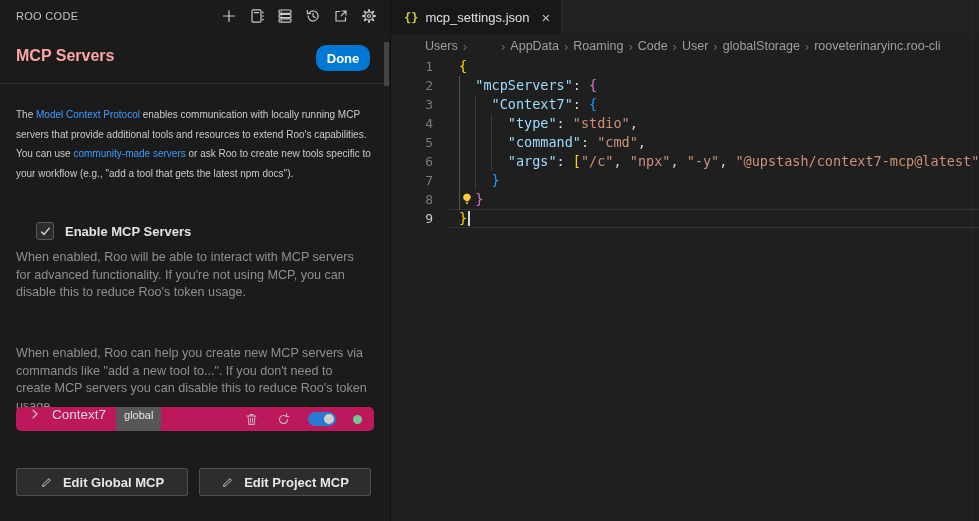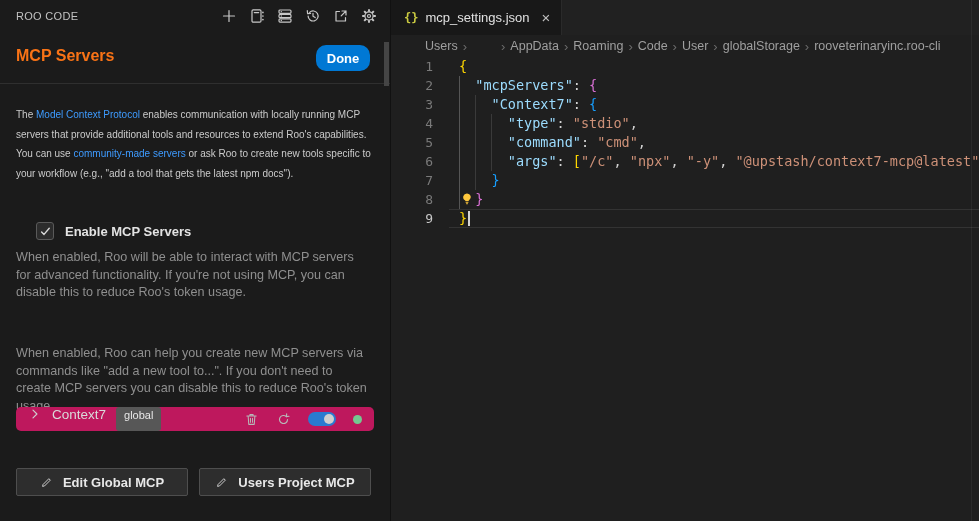--- a/index.html
+++ b/index.html
@@ -6,21 +6,21 @@
   html,body { width:979px; height:521px; overflow:hidden; background:#111; font-family:"Liberation Sans",sans-serif; }
   body { position:relative; }
 
   
   .panel { position:absolute; left:0; top:0; width:390px; height:521px; background:#1b1b1b; color:#ccc; }
   .brand { position:absolute; left:16px; top:10px; font-size:11px; color:#c2c2c2; letter-spacing:.3px; }
   .toolbar { position:absolute; right:12px; top:7px; display:flex; gap:10px; align-items:center; }
   .icon-btn { width:18px; height:18px; display:flex; align-items:center; justify-content:center; cursor:pointer; }
   .icon-btn svg { width:16px; height:16px; }
 
-  .page-title { position:absolute; left:16px; top:47px; font-size:16px; font-weight:700; color:#f97316; }
+  .page-title { position:absolute; left:16px; top:47px; font-size:16px; font-weight:700; color:#fca5a5; }
   .done-btn { position:absolute; right:20px; top:45px; width:54px; height:26px; background:#0078d4; border:none; border-radius:10px;
               color:#fff; font-size:13px; font-weight:700; font-family:"Liberation Sans",sans-serif; cursor:pointer; }
   .hdr-divider { position:absolute; left:0; right:0; top:83px; height:1px; background:#2f2f2f; }
 
   .intro { position:absolute; left:16px; top:105px; width:360px; font-size:10px; line-height:19.5px; color:#cbcbcb; }
   .intro a { color:#3e9bff; text-decoration:none; cursor:pointer; }
 
   .setting { position:absolute; left:16px; display:flex; align-items:center; gap:11px; cursor:pointer; }
   .setting.s1 { top:222px;padding-left:20px; } .setting.s2 { top:318px; }
   .checkbox { width:18px; height:18px; background:#2c2c2c; border:1px solid #5a5a5a; border-radius:3px;
@@ -176,21 +176,21 @@
     <button class="secondary-btn">
       <svg viewBox="0 0 16 16">
           <path d="M3.2 12.8l.5-2.3 7.2-7.2 1.8 1.8-7.2 7.2-2.3.5z" fill="none" stroke="#ddd" stroke-width="1.1" stroke-linejoin="round"></path>
         </svg>
       <span>Edit Global MCP</span>
     </button>
     <button class="secondary-btn">
       <svg viewBox="0 0 16 16">
           <path d="M3.2 12.8l.5-2.3 7.2-7.2 1.8 1.8-7.2 7.2-2.3.5z" fill="none" stroke="#ddd" stroke-width="1.1" stroke-linejoin="round"></path>
         </svg>
-      <span>Users Project MCP</span>
+      <span>Edit Project MCP</span>
     </button>
   </div>
 
   <div class="panel-scrollbar"></div>
 </div>
 
 <div class="editor">
   <div class="tabbar">
     <div class="tab">
       <span class="json-icon">{}</span>

